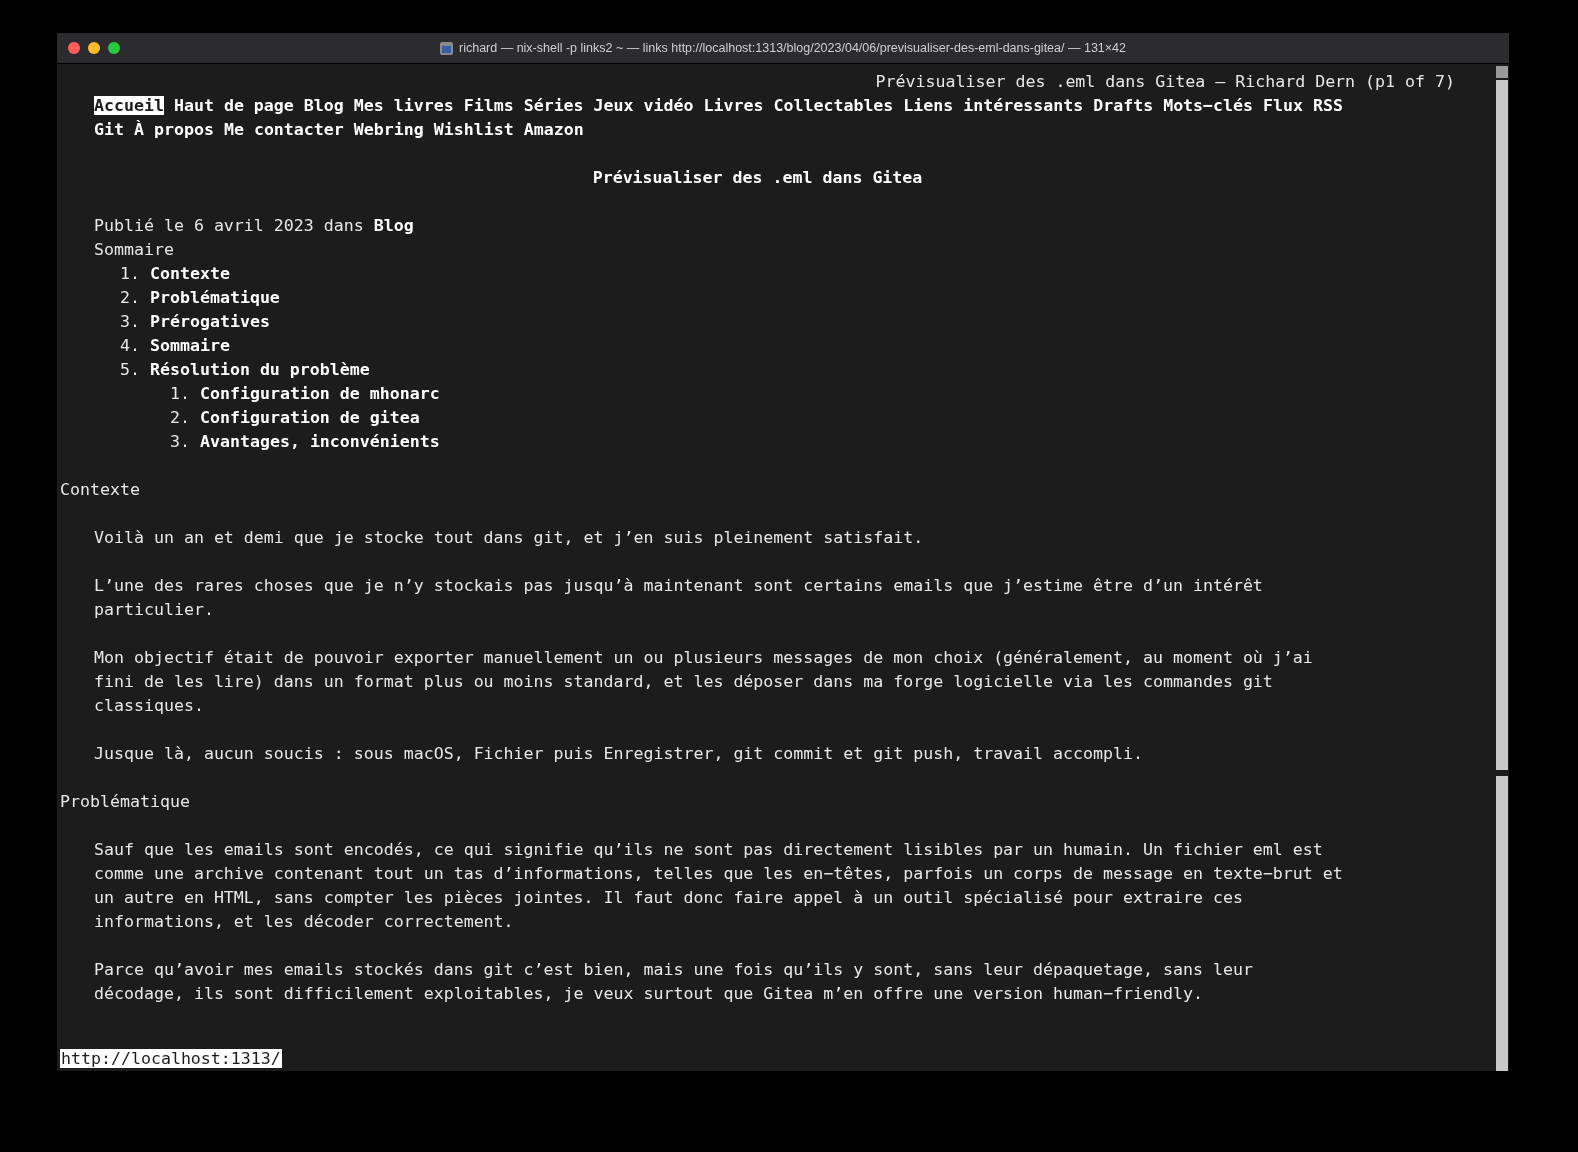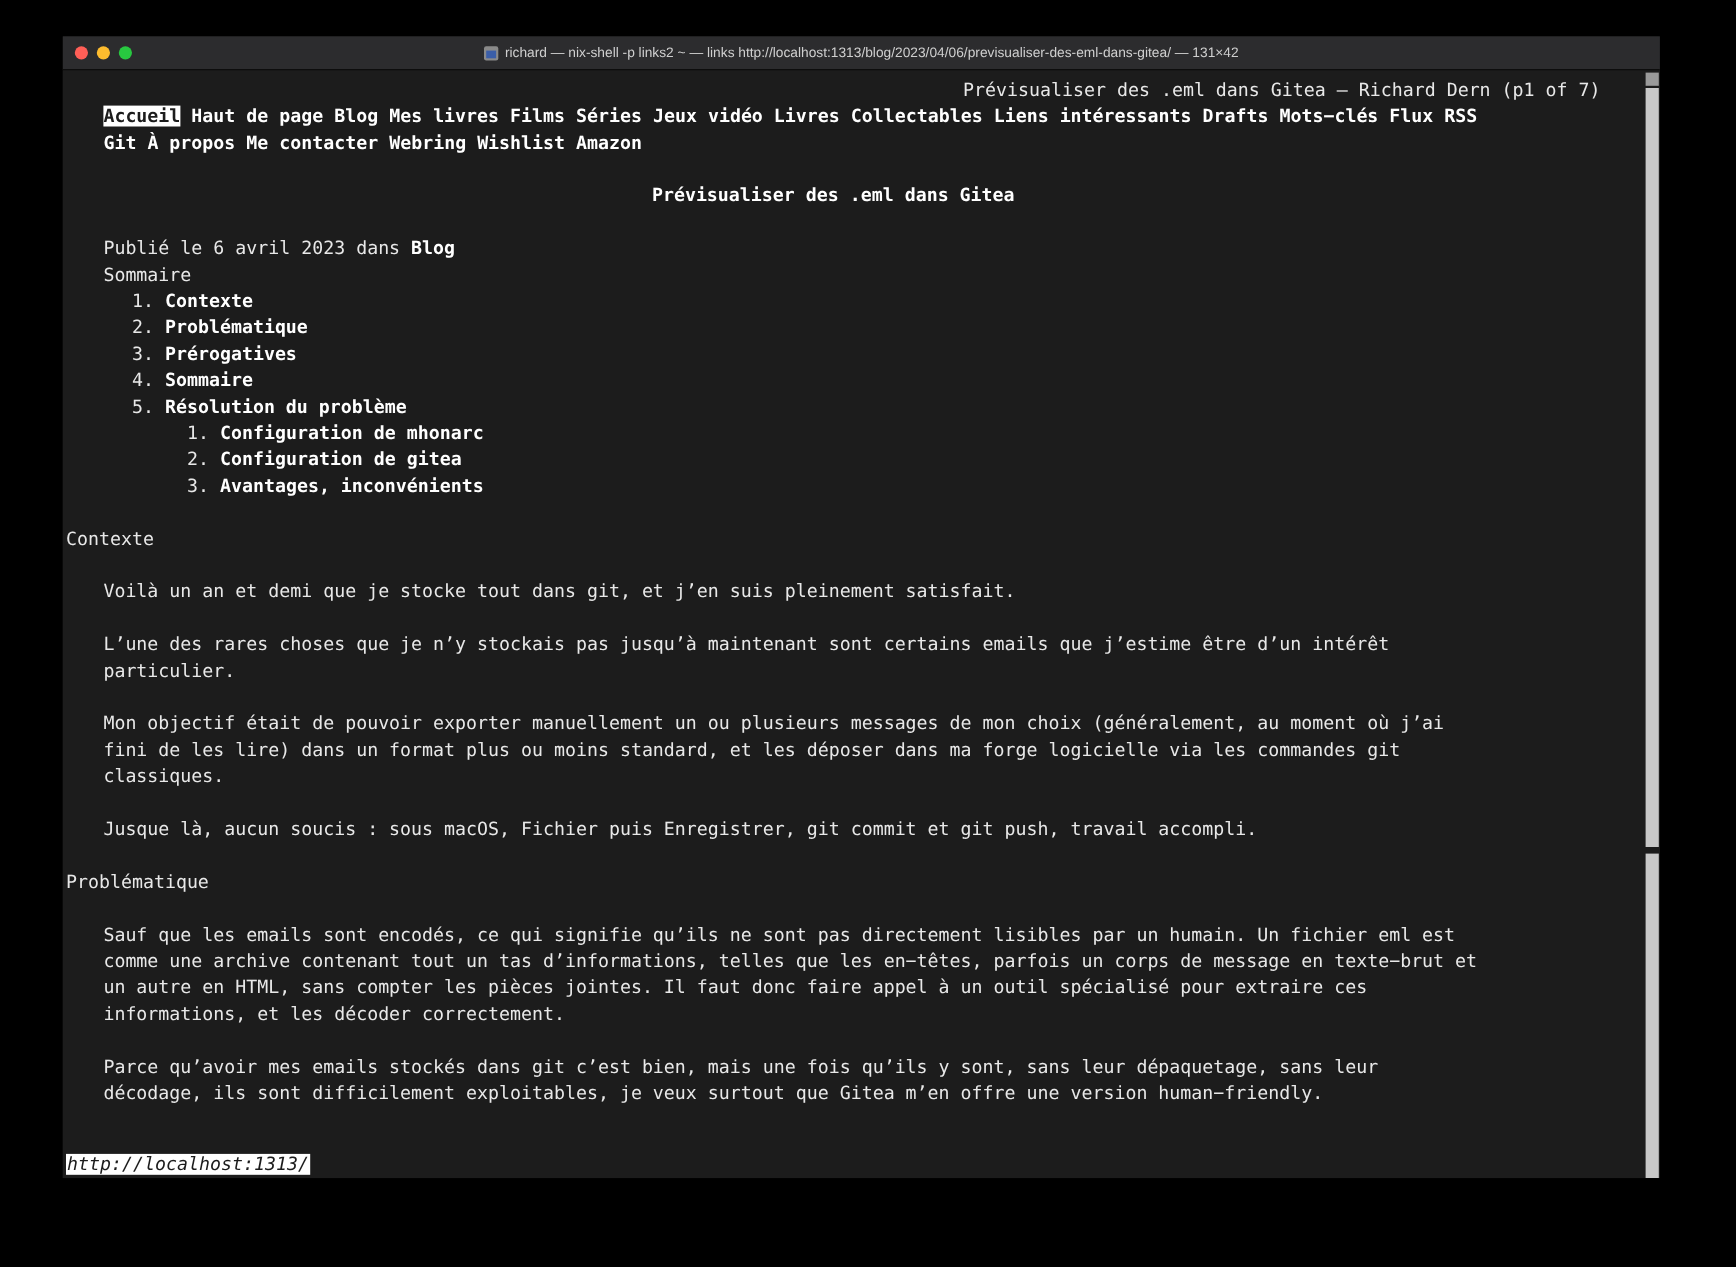--- a/index.html
+++ b/index.html
@@ -135,21 +135,20 @@
     height: 24px;
     line-height: 24px;
     font-family: "DejaVu Sans Mono", monospace;
     font-size: 16.6px;
     color: #e8e8e8;
   }
   .statusbar .url {
     background: #ffffff;
     color: #1c1c1c;
     padding: 0 1px;
-    font-style: italic;
   }
 
   
   .scrollbar {
     position: absolute;
     right: 0px;
     top: 0;
     bottom: 0;
     width: 14px;
     background: #1c1c1c;

